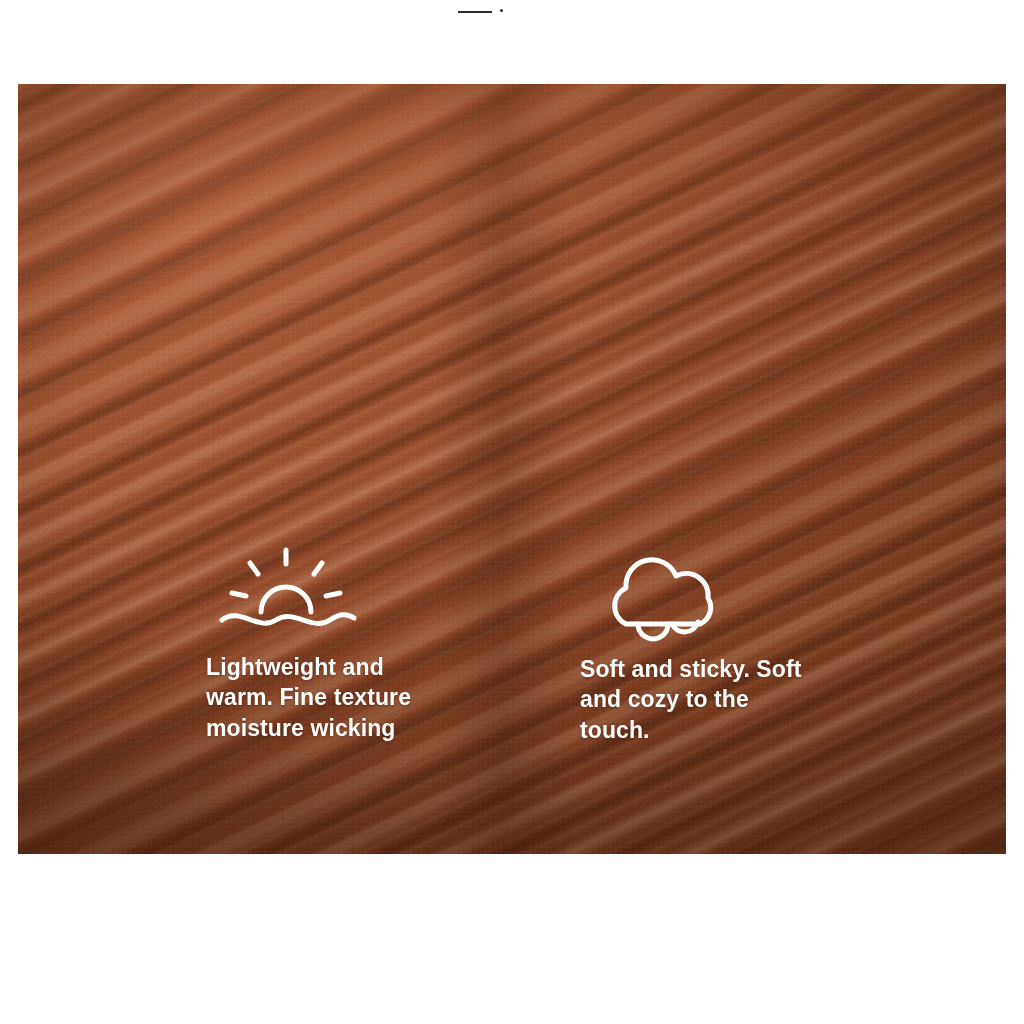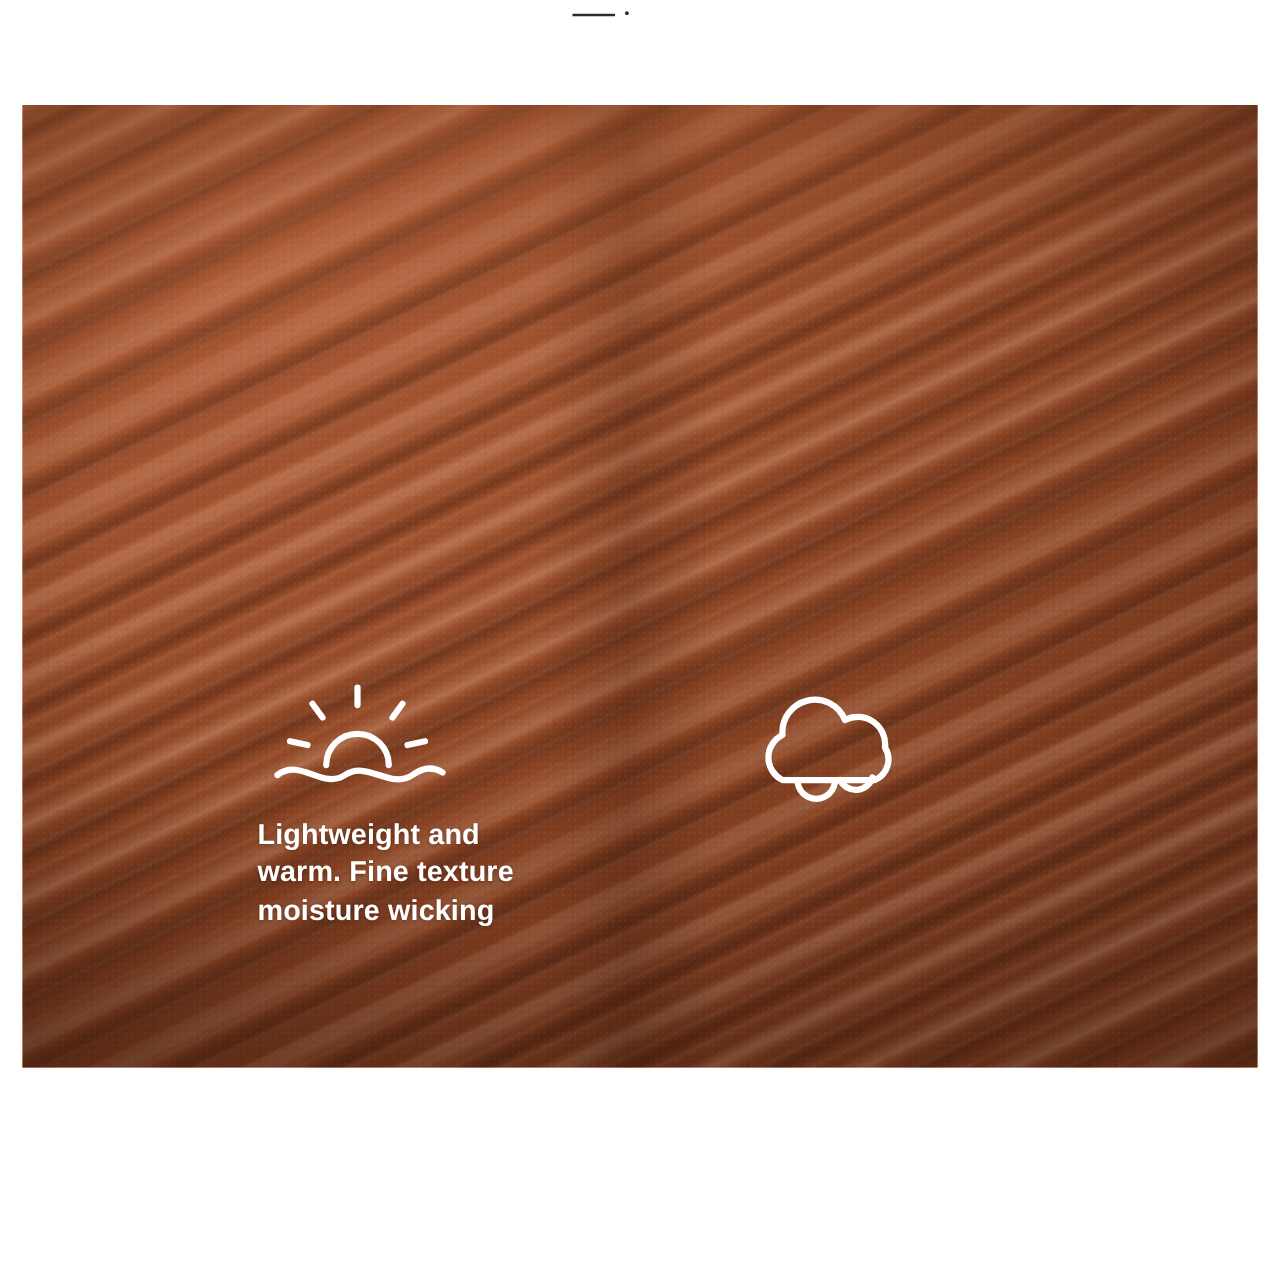--- a/index.html
+++ b/index.html
@@ -226,18 +226,21 @@
             <path d="M46 88
                      A20 20 0 0 1 46 52
                      A26 26 0 0 1 96 40
                      A22 22 0 0 1 128 62
                      A18 18 0 0 1 120 88
                      Z"></path>
             <path d="M58 88 A15 15 0 0 0 88 88"></path>
             <path d="M92 88 A14 14 0 0 0 118 86"></path>
           </g>
         </svg>
+        <div class="feature-text">Soft and sticky. Soft
+and cozy to the
+touch.</div>
       </div>
 
     </div>
   </div>
 
 </div>
 
 </body></html>

